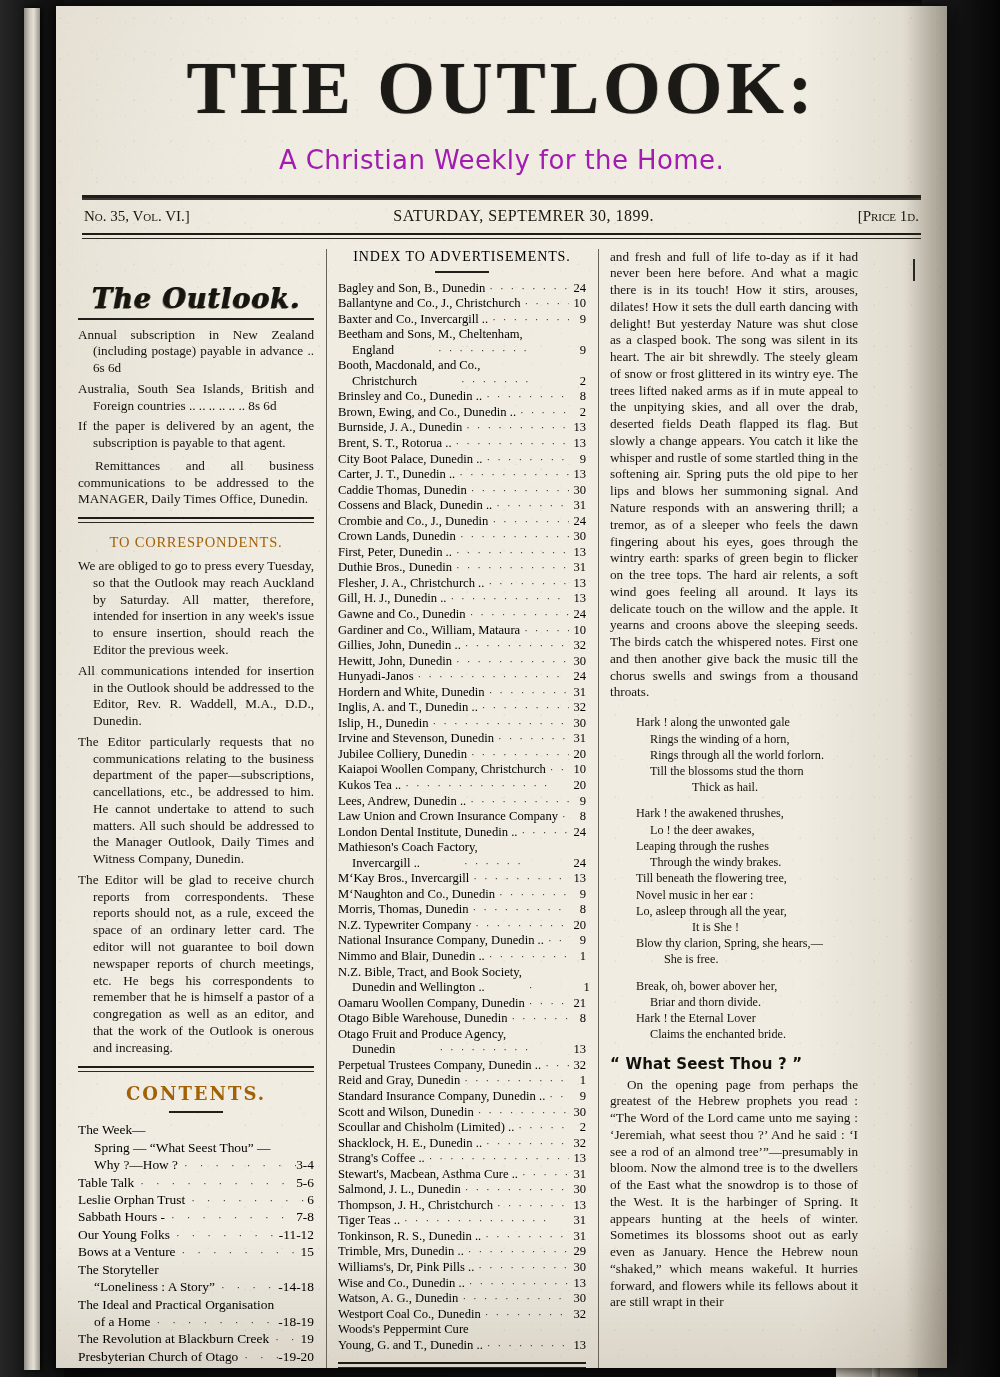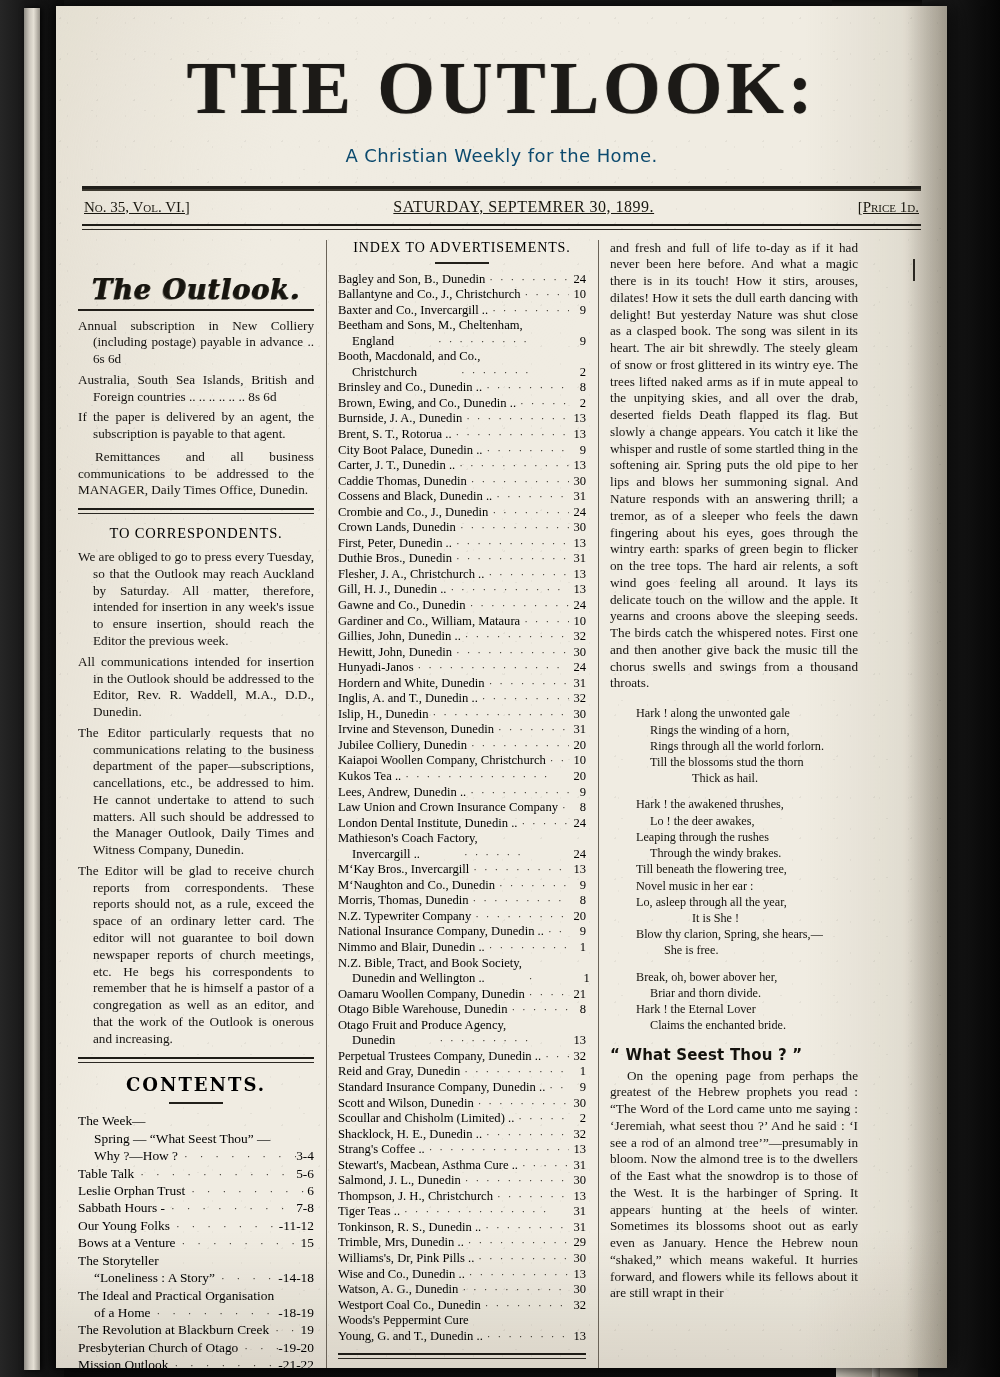--- a/index.html
+++ b/index.html
@@ -51,25 +51,25 @@
 
   .inner{position:relative;z-index:2;padding:0 22px;}
 
   
   .masthead{text-align:center;padding-top:46px;}
   .mast-title{font-family:"Liberation Serif","DejaVu Serif",serif;
      font-size:74px;letter-spacing:4px;line-height:.98;color:#1c1a17;
      font-weight:700;
      text-shadow:0 0 1px rgba(40,36,30,.55), .6px .4px 0 rgba(70,64,52,.35);}
   .mast-sub{font-family:"DejaVu Sans","Liberation Sans",sans-serif;
-     font-size:18px;margin-top:20px;color:#0c4a6e;letter-spacing:.4px;}
+     font-size:26px;margin-top:20px;color:#a21caf;letter-spacing:.4px;}
   .rule-thick{height:3px;background:#201e1a;margin:20px 4px 0 4px;
      box-shadow:0 2px 0 #3c382f;}
   .issue-line{display:flex;justify-content:space-between;align-items:baseline;
-     margin:9px 6px 0 6px;font-size:15px;color:#19170f;text-decoration:underline;}
+     margin:9px 6px 0 6px;font-size:15px;color:#19170f;}
   .issue-line .mid{font-size:16px;letter-spacing:.5px;}
   .sc{font-variant:small-caps;}
   .rule-double{margin:8px 4px 0 4px;border-top:2px solid #1e1c17;
      border-bottom:1px solid #2b2823;height:3px;}
 
   
   .cols{display:flex;margin-top:8px;}
   .col{position:relative;}
   .col-a{width:236px;padding-right:12px;}
   .col-b{width:248px;padding:0 12px;}
@@ -85,21 +85,21 @@
      font-weight:700;font-style:italic;font-size:27px;text-align:center;
      letter-spacing:1px;color:#17150f;
      text-shadow:1px 0 0 rgba(23,21,15,.85), -.6px .6px 0 rgba(23,21,15,.5);margin-top:36px;}
 
   
   p,li,div.tx{font-size:13.2px;line-height:1.27;color:#151310;}
   .just{text-align:justify;}
   .hang{padding-left:15px;text-indent:-15px;margin:0 0 4px 0;}
   .ind{text-indent:17px;margin:0;}
   .sec-head{font-size:14.5px;text-align:center;letter-spacing:.8px;
-     margin:11px 0 7px 0;color:#000000;}
+     margin:11px 0 7px 0;color:#a16207;}
   .sec-head.contents{font-family:"DejaVu Serif","Liberation Serif",serif;
      font-weight:700;font-size:18px;letter-spacing:2px;}
   .idx-head{font-size:14px;text-align:center;letter-spacing:.9px;margin:2px 0 0 0;}
 
   
   .toc{font-size:13.4px;line-height:1.30;}
   .toc-row{display:flex;align-items:baseline;white-space:nowrap;}
   .toc-row .t{flex:0 0 auto;}
   .toc-row .d{flex:1 1 auto;overflow:hidden;color:#2a261e;letter-spacing:12px;
      padding:0 6px;font-size:11px;}
@@ -164,21 +164,21 @@
       <div class="rule-double"></div>
 
       <div class="cols">
 
         <div class="col col-a">
 
           <div class="gothic">The Outlook.</div>
           <div class="col-rule"></div>
 
           <div>
-            <p class="hang just">Annual subscription in New Colliery (including postage) payable in advance   .. 6s 6d</p>
+            <p class="hang just">Annual subscription in New Zealand (including postage) payable in advance   .. 6s 6d</p>
             <p class="hang just">Australia, South Sea Islands, British and Foreign countries  ..  ..  ..  ..  ..  ..  8s 6d</p>
             <p class="hang just">If the paper is delivered by an agent, the subscription is payable to that agent.</p>
             <p class="ind just" style="margin-top:6px;">Remittances and all business communications to be addressed to the MANAGER, Daily Times Office, Dunedin.</p>
           </div>
 
           <div class="rule-double" style="margin:9px 0 0 0;"></div>
 
           <div class="sec-head">TO CORRESPONDENTS.</div>
 
           <div>

